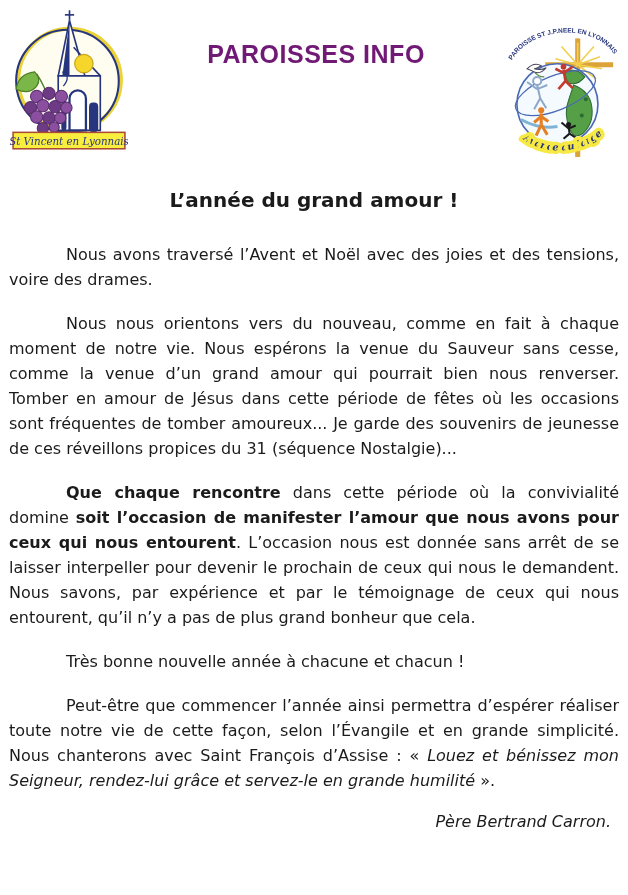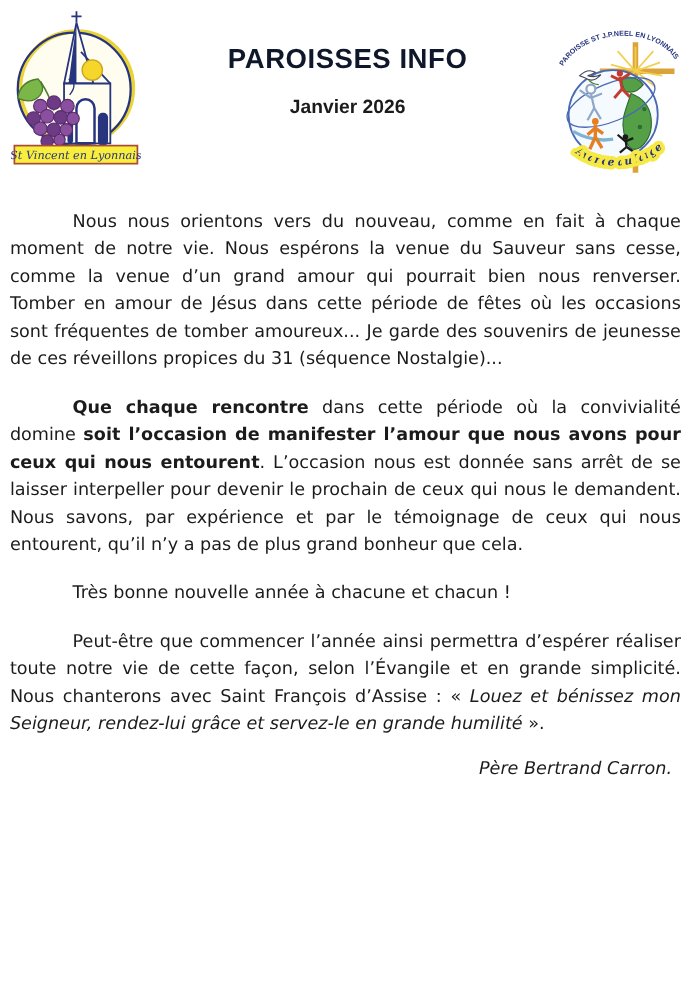--- a/index.html
+++ b/index.html
@@ -5,21 +5,21 @@
   html,body{margin:0;padding:0;background:#ffffff;}
   .page{
     width:628px;height:895px;background:#ffffff;color:#1b1b1b;
     font-family:"DejaVu Sans",sans-serif;overflow:hidden;position:relative;
   }
   .header{display:flex;align-items:flex-start;justify-content:space-between;padding:8px 6px 0 10px;}
   .logo-box{flex:0 0 auto;}
   .header-center{flex:1;text-align:center;margin-top:32px;}
   .newsletter-title{
     font-family:"Liberation Sans",sans-serif;font-size:25px;font-weight:700;
-    letter-spacing:.5px;margin:0;color:#0f172a;
+    letter-spacing:.5px;margin:0;color:#701a75;
   }
   .issue-date{
     font-family:"Liberation Sans",sans-serif;font-size:17.5px;font-weight:700;margin-top:18px;
   }
   .article{padding:0 9px;margin-top:24px;}
   .article-title{text-align:center;font-size:20px;font-weight:700;margin:0 0 30px;}
   .para{font-size:16px;line-height:25px;text-align:justify;text-indent:57px;margin:0 0 19px;}
   .para .b{font-weight:700;}
   .para .i{font-style:italic;}
   .signature{text-align:right;font-size:16px;margin-top:8px;padding-right:8px;font-style:italic;}
@@ -71,21 +71,20 @@
             <circle cx="43" cy="116" r="5" fill="#8a4f9e"></circle>
         </g>
 
         <rect x="3" y="121" width="109" height="16" fill="#f9ee3e" stroke="#a94a38" stroke-width="1.5"></rect>
         <text x="57.5" y="133" text-anchor="middle" font-family="DejaVu Serif, serif" font-style="italic" font-size="10" fill="#27357e">St Vincent en Lyonnais</text>
       </svg>
     </div>
 
     <div class="header-center">
       <h1 class="newsletter-title">PAROISSES INFO</h1>
-      <div class="issue-date">Janvier 2026</div>
     </div>
 
     <div class="logo-box">
       <svg width="118" height="152" viewBox="0 0 115 150">
         <defs>
           <path id="arcT" d="M 4,58 C 20,16 95,12 111,52"></path>
           <path id="arcB" d="M 12,124 C 34,147 78,147 102,119"></path>
         </defs>
 
         <line x1="72" y1="30" x2="72" y2="147" stroke="#dca338" stroke-width="5"></line>
@@ -150,21 +149,23 @@
           <textPath href="#arcT" startOffset="50%" text-anchor="middle">PAROISSE ST J.P.NEEL EN LYONNAIS</textPath>
         </text>
         <text font-family="DejaVu Serif, serif" font-size="9.5" font-style="italic" font-weight="bold" fill="#27357e" stroke="#f7e943" stroke-width="7" paint-order="stroke" stroke-linejoin="round">
           <textPath href="#arcB" startOffset="50%" text-anchor="middle">Avance au large</textPath>
         </text>
       </svg>
     </div>
   </div>
 
   <div class="article">
+    <h2 class="article-title">L’année du grand amour !</h2>
     <div>
+        <p class="para"><span>Nous avons traversé l’Avent et Noël avec des joies et des tensions, voire des drames.</span></p>
         <p class="para"><span>Nous nous orientons vers du nouveau, comme en fait à chaque moment de notre vie. Nous espérons la venue du Sauveur sans cesse, comme la venue d’un grand amour qui pourrait bien nous renverser. Tomber en amour de Jésus dans cette période de fêtes où les occasions sont fréquentes de tomber amoureux... Je garde des souvenirs de jeunesse de ces réveillons propices du 31 (séquence Nostalgie)...</span></p>
         <p class="para"><span class="b">Que chaque rencontre</span><span> dans cette période où la convivialité domine </span><span class="b">soit l’occasion de manifester l’amour que nous avons pour ceux qui nous entourent</span><span>. L’occasion nous est donnée sans arrêt de se laisser interpeller pour devenir le prochain de ceux qui nous le demandent. Nous savons, par expérience et par le témoignage de ceux qui nous entourent, qu’il n’y a pas de plus grand bonheur que cela.</span></p>
         <p class="para"><span>Très bonne nouvelle année à chacune et chacun !</span></p>
         <p class="para"><span>Peut-être que commencer l’année ainsi permettra d’espérer réaliser toute notre vie de cette façon, selon l’Évangile et en grande simplicité. Nous chanterons avec Saint François d’Assise : « </span><span class="i">Louez et bénissez mon Seigneur, rendez-lui grâce et servez-le en grande humilité</span><span> ».</span></p>
       </div>
     <div class="signature">Père Bertrand Carron.</div>
   </div>
 
 </div>
 

